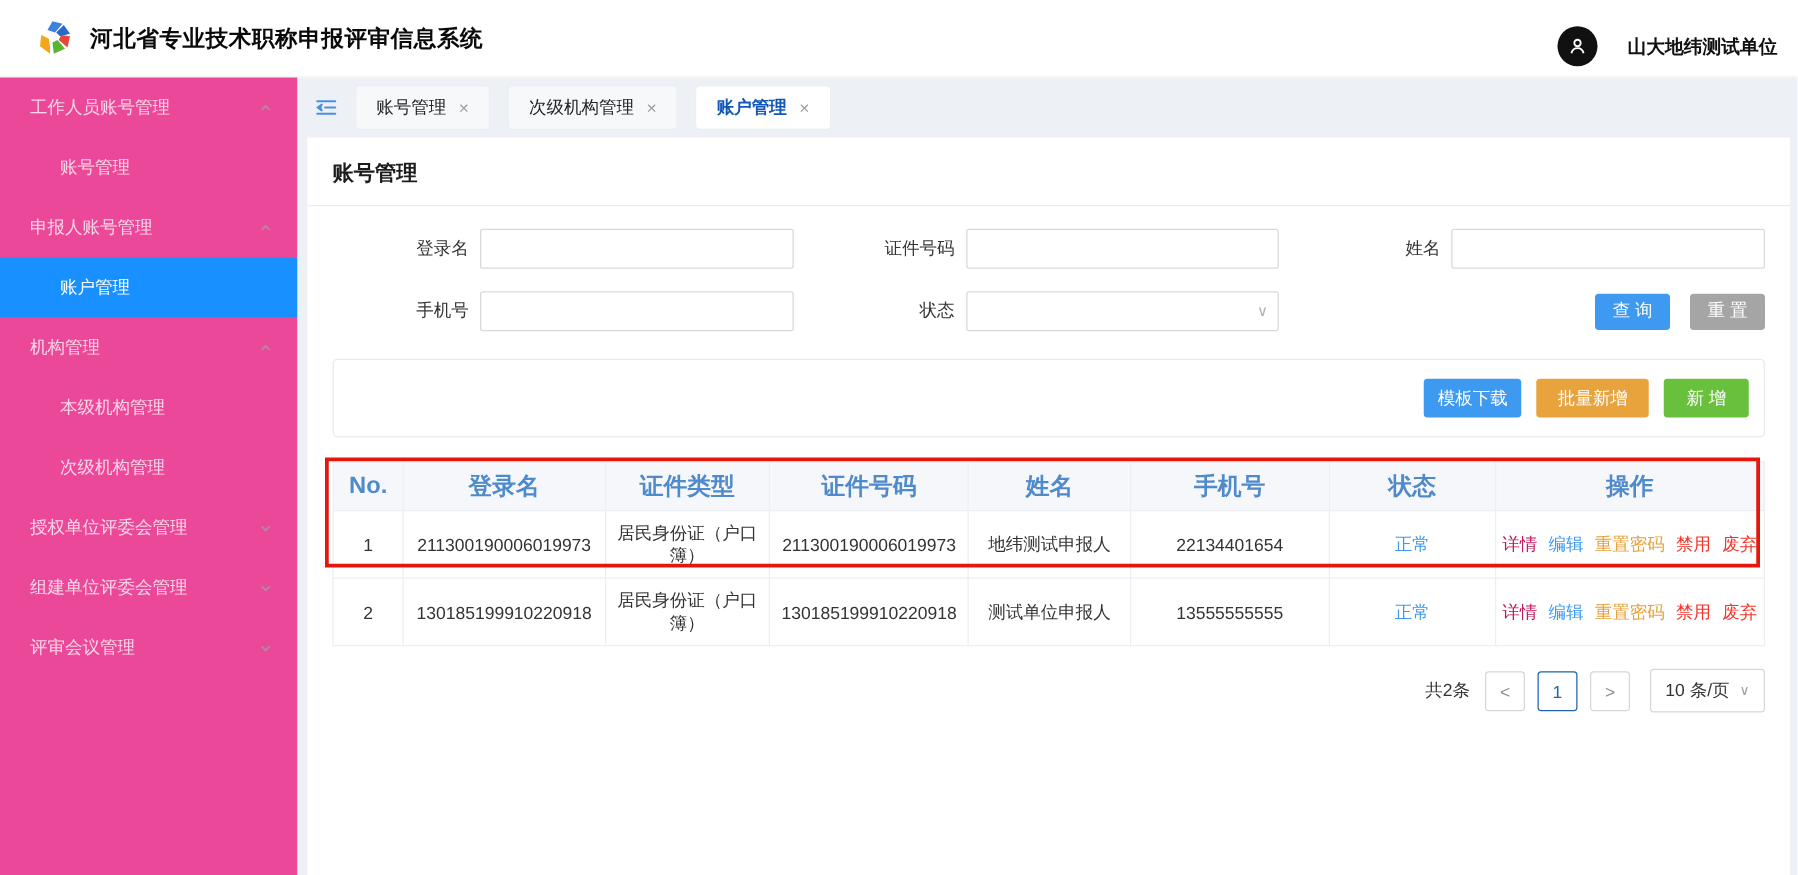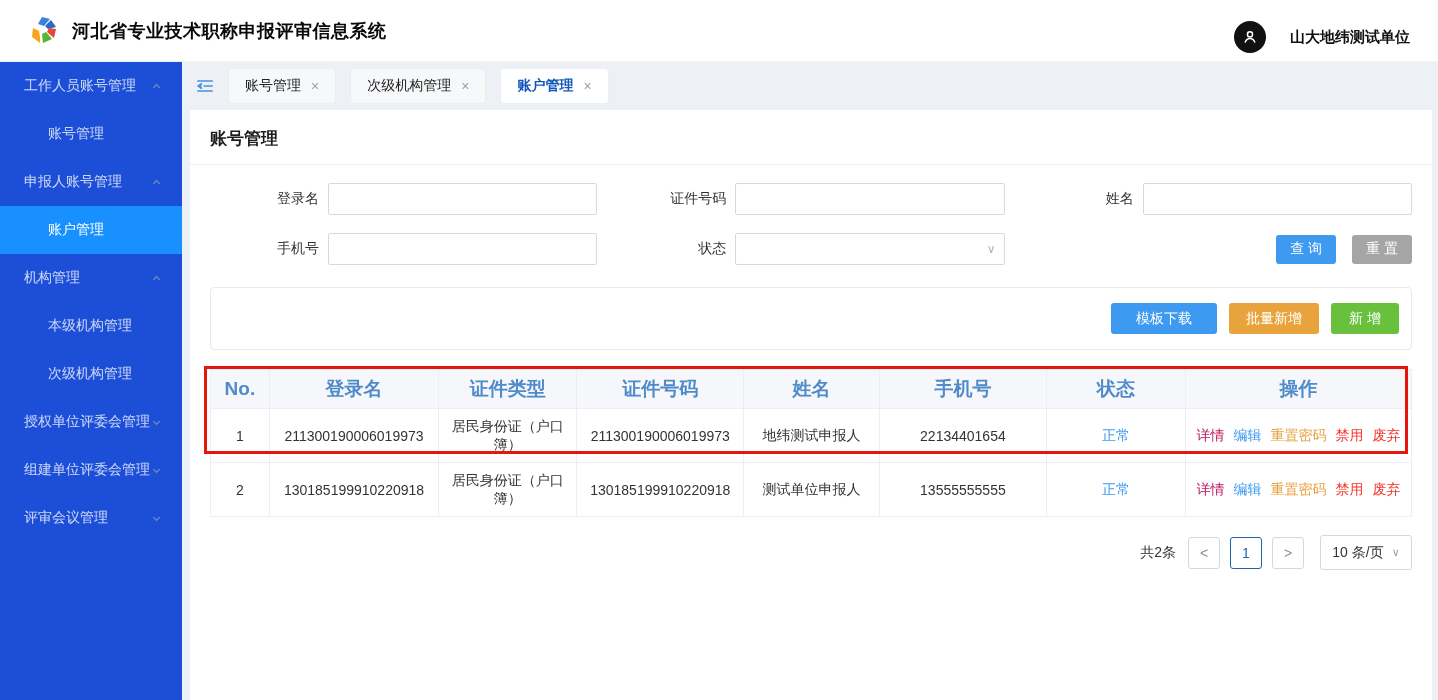--- a/index.html
+++ b/index.html
@@ -1,31 +1,31 @@
 <!DOCTYPE html>
 <html><head>
 <meta charset="utf-8">
 <style>
   * { margin:0; padding:0; box-sizing:border-box; }
   html,body { width:1438px; height:700px; font-family:"Liberation Sans","DejaVu Sans",sans-serif; font-size:14px; color:#333; background:#fff; overflow:hidden; }
   .app { width:1438px; height:700px; display:flex; flex-direction:column; }
 
   
-  .top-header { height:62px; background:#fff; display:flex; align-items:center; justify-content:space-between; padding:0 28px 0 28px; border-bottom:1px solid #f2f2f2; flex:0 0 auto; }
+  .top-header { height:62px; background:#fff; display:flex; align-items:center; justify-content:space-between; padding:0 16px 0 28px; border-bottom:1px solid #f2f2f2; flex:0 0 auto; }
   .brand { display:flex; align-items:center; gap:12px; }
   .brand-title { font-size:18px; font-weight:bold; color:#0a0a0a; letter-spacing:.5px; }
   .user-box { display:flex; align-items:center; gap:24px; cursor:pointer;margin-top:13px; }
   .avatar { width:32px; height:32px; border-radius:50%; background:#111; display:flex; align-items:center; justify-content:center; }
   .user-name { font-size:15px; font-weight:bold; color:#111; }
 
   
   .body-row { flex:1; display:flex; min-height:0; }
 
   
-  .sidebar { width:182px; background:#1d4ed8; color:rgba(255,255,255,.78); flex:0 0 auto; overflow:hidden; }
+  .sidebar { width:238px; background:#ec4899; color:rgba(255,255,255,.78); flex:0 0 auto; overflow:hidden; }
   .side-item { height:48px; display:flex; align-items:center; padding:0 20px 0 24px; cursor:pointer; font-size:14px; }
   .side-item .lbl { flex:1; white-space:nowrap; }
   .side-sub { padding-left:48px; }
   .side-sub.active { background:#1890ff; color:#fff; }
   .chev { flex:0 0 auto; opacity:.75; display:flex; }
 
   
   .main { flex:1; background:#edf0f5; display:flex; flex-direction:column; min-width:0; }
   .tab-strip { height:48px; display:flex; align-items:center; padding:0 10px 0 14px; gap:14px; flex:0 0 auto; }
   .fold-icon { display:flex; align-items:center; cursor:pointer; }
@@ -43,21 +43,21 @@
   .field input, .fake-select { flex:1; height:32px; border:1px solid #d9d9d9; border-radius:2px; background:#fff; padding:0 8px; font-size:14px; font-family:inherit; color:#333; outline:none; }
   .fake-select { display:flex; align-items:center; justify-content:space-between; color:#bbb; cursor:pointer; }
   .fake-select .sel-chev { color:#b0b4ba; font-size:12px; }
   .form-btns { display:flex; align-items:center; justify-content:flex-end; gap:16px; }
   .btn { border:none; border-radius:3px; color:#fff; font-size:14px; font-family:inherit; cursor:pointer; white-space:nowrap; }
   .btn-query { background:#3d9af0; height:29px; padding:0 14px; }
   .btn-reset { background:#a5a5a5; height:29px; padding:0 14px; }
 
   
   .toolbar-box { margin:16px 20px 15px 20px; border:1px solid #e9e9e9; border-radius:4px; padding:15px 12px; display:flex; justify-content:flex-end; gap:12px; }
-  .btn-blue { background:#3d9af0; height:31px; padding:0 25px; }
+  .btn-blue { background:#3d9af0; height:31px; padding:0 11px; }
   .btn-orange { background:#e8a33d; height:31px; padding:0 17px; }
   .btn-green { background:#68c03c; height:31px; padding:0 18px; }
 
   
   .table-wrap { margin:4px 20px 0 20px; position:relative; }
   table { width:100%; border-collapse:collapse; table-layout:fixed; }
   th { background:#f6f7fa; color:#4f8bca; font-weight:bold; font-size:19px; padding:6px 4px; border:1px solid #ebeef3; }
   td { border:1px solid #ebeef3; text-align:center; padding:6px 8px; height:54px; font-size:14px; color:#333; background:#fff; word-break:break-all; }
   .c-no { width:4.9%; } .c-login { width:14.1%; } .c-ctype { width:11.5%; } .c-cno { width:13.9%; }
   .c-name { width:11.3%; } .c-phone { width:13.9%; } .c-status { width:11.6%; } .c-op { width:18.8%; }

